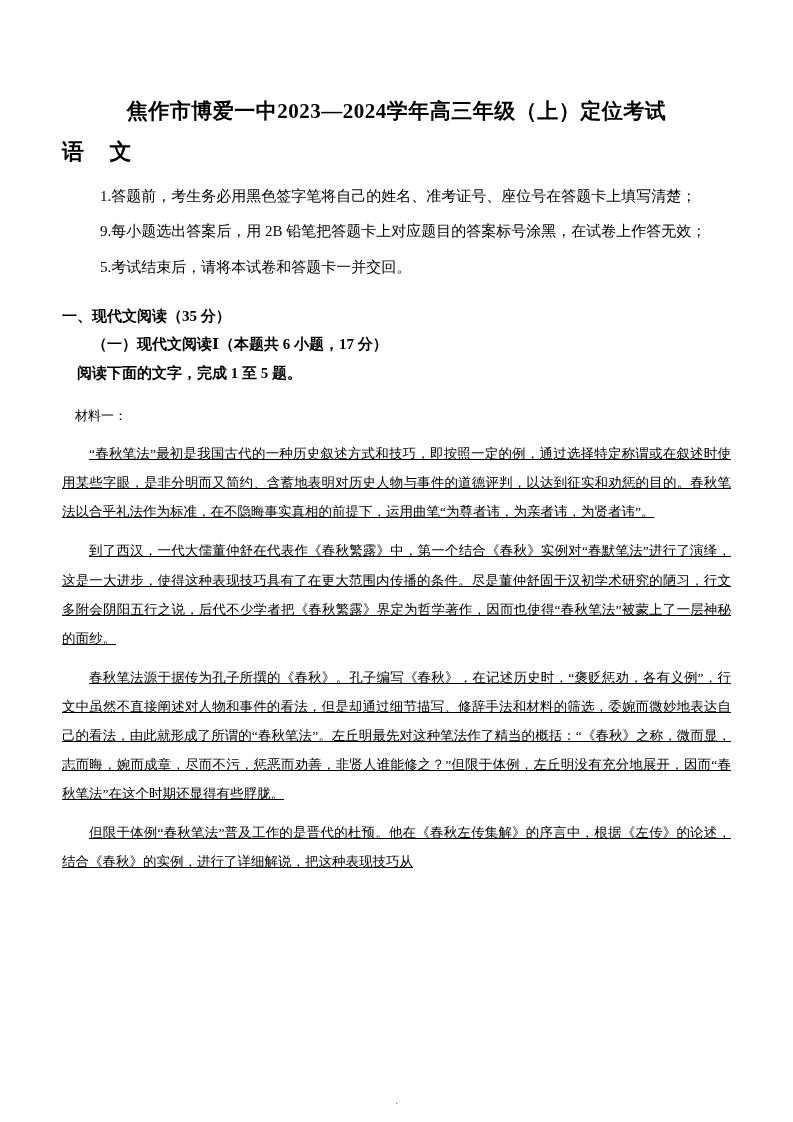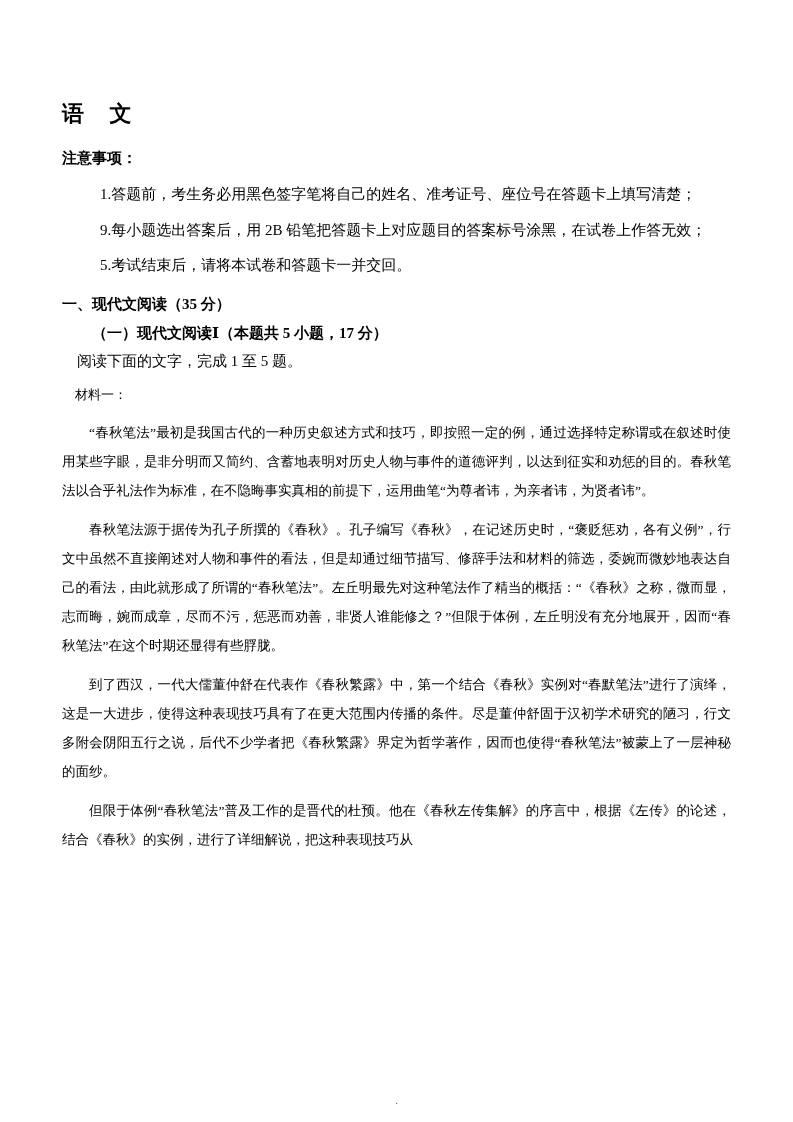--- a/index.html
+++ b/index.html
@@ -48,79 +48,80 @@
     line-height: 1.85;
     text-align: justify;
     text-justify: inter-ideograph;
     margin: 8px;
   }
   .indent2 { text-indent: 2em; }
   .section-head {
     font-size: 15px;
     font-weight: bold;
     line-height: 1.9;
-    margin: 10px 0 0 0;
+    margin: 20px 0 0 0;
   }
   .sub-head {
     font-size: 15px;
     font-weight: bold;
     line-height: 1.9;
     margin: 0;
     text-indent: 2em;
   }
   .instruction {
     font-size: 15px;
-    font-weight: normal;
+    font-weight: bold;
     line-height: 1.9;
     margin: 0;
     text-indent: 1em;
   }
   .material-label {
     font-size: 13px;
     line-height: 2.0;
-    margin: 6px 0 0 0;
+    margin: 16px 0 0 0;
     text-indent: 1em;
     font-family: "Liberation Serif", "DejaVu Serif", serif;
   }
   .body-para {
     font-size: 13.5px;
     line-height: 2.15;
     margin: 10px 0 0 0;
     text-indent: 2em;
     text-align: justify;
     text-justify: inter-ideograph;
     font-family: "Liberation Serif", "DejaVu Serif", serif;
+    text-decoration: underline;
   }
   .page-footer {
     position: absolute;
     left: 0;
     right: 0;
     bottom: 16px;
     text-align: center;
     font-size: 11px;
     color: #666666;
   }
 </style>
 </head>
 <body>
 
 <div class="page">
 
+  <h1 class="doc-title">焦作市博爱一中2023—2024学年高三年级（上）定位考试</h1>
   <h2 class="doc-subject">语  文</h2>
 
-  <p class="notice-head">注意事项：</p>
   <p class="notice-item indent2">1.答题前，考生务必用黑色签字笔将自己的姓名、准考证号、座位号在答题卡上填写清楚；</p>
   <p class="notice-item indent2">9.每小题选出答案后，用 2B 铅笔把答题卡上对应题目的答案标号涂黑，在试卷上作答无效；</p>
   <p class="notice-item indent2">5.考试结束后，请将本试卷和答题卡一并交回。</p>
 
   <p class="section-head">一、现代文阅读（35 分）</p>
-  <p class="sub-head">（一）现代文阅读Ⅰ（本题共 5 小题，17 分）</p>
+  <p class="sub-head">（一）现代文阅读Ⅰ（本题共 6 小题，17 分）</p>
   <p class="instruction">阅读下面的文字，完成 1 至 5 题。</p>
 
   <p class="material-label">材料一：</p>
 
   <p class="body-para">“春秋笔法”最初是我国古代的一种历史叙述方式和技巧，即按照一定的例，通过选择特定称谓或在叙述时使用某些字眼，是非分明而又简约、含蓄地表明对历史人物与事件的道德评判，以达到征实和劝惩的目的。春秋笔法以合乎礼法作为标准，在不隐晦事实真相的前提下，运用曲笔“为尊者讳，为亲者讳，为贤者讳”。</p>
+  <p class="body-para">到了西汉，一代大儒董仲舒在代表作《春秋繁露》中，第一个结合《春秋》实例对“春默笔法”进行了演绎，这是一大进步，使得这种表现技巧具有了在更大范围内传播的条件。尽是董仲舒固于汉初学术研究的陋习，行文多附会阴阳五行之说，后代不少学者把《春秋繁露》界定为哲学著作，因而也使得“春秋笔法”被蒙上了一层神秘的面纱。</p>
   <p class="body-para">春秋笔法源于据传为孔子所撰的《春秋》。孔子编写《春秋》，在记述历史时，“褒贬惩劝，各有义例”，行文中虽然不直接阐述对人物和事件的看法，但是却通过细节描写、修辞手法和材料的筛选，委婉而微妙地表达自己的看法，由此就形成了所谓的“春秋笔法”。左丘明最先对这种笔法作了精当的概括：“《春秋》之称，微而显，志而晦，婉而成章，尽而不污，惩恶而劝善，非贤人谁能修之？”但限于体例，左丘明没有充分地展开，因而“春秋笔法”在这个时期还显得有些脬胧。</p>
-  <p class="body-para">到了西汉，一代大儒董仲舒在代表作《春秋繁露》中，第一个结合《春秋》实例对“春默笔法”进行了演绎，这是一大进步，使得这种表现技巧具有了在更大范围内传播的条件。尽是董仲舒固于汉初学术研究的陋习，行文多附会阴阳五行之说，后代不少学者把《春秋繁露》界定为哲学著作，因而也使得“春秋笔法”被蒙上了一层神秘的面纱。</p>
   <p class="body-para">但限于体例“春秋笔法”普及工作的是晋代的杜预。他在《春秋左传集解》的序言中，根据《左传》的论述，结合《春秋》的实例，进行了详细解说，把这种表现技巧从</p>
 
   <div class="page-footer">.</div>
 </div>
 
 </body></html>

